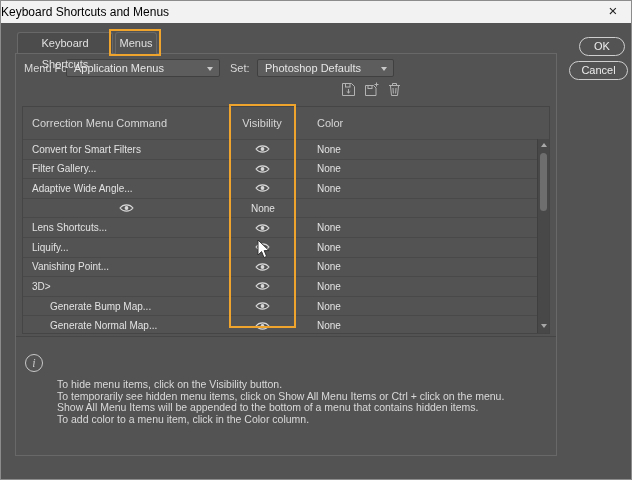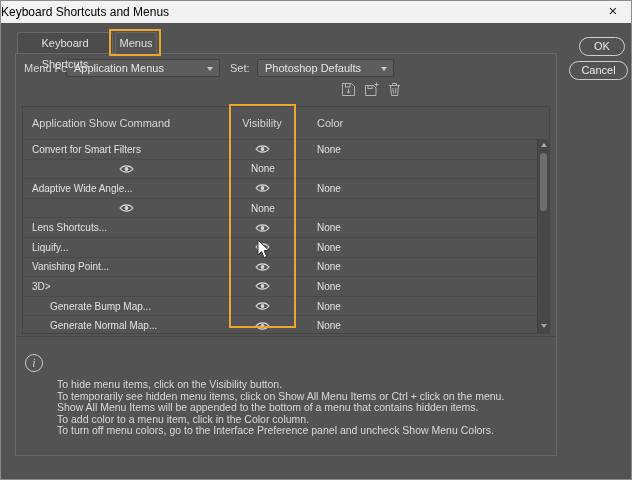--- a/index.html
+++ b/index.html
@@ -145,36 +145,37 @@
           <path d="M3.5,4 L4.5,13.5 h6 L11.5,4" fill="none" stroke="#b3b3b3" stroke-width="1"></path>
           <line x1="2" y1="3.5" x2="13" y2="3.5" stroke="#b3b3b3" stroke-width="1"></line>
           <path d="M5.5,3.5 v-2 h4 v2" fill="none" stroke="#b3b3b3" stroke-width="1"></path>
           <line x1="6" y1="6" x2="6.4" y2="11.5" stroke="#b3b3b3" stroke-width="1"></line>
           <line x1="9" y1="6" x2="8.6" y2="11.5" stroke="#b3b3b3" stroke-width="1"></line>
         </svg>
       </div>
 
       <div class="table">
         <div class="thead">
-          <span class="th-cmd">Application Show Command</span>
+          <span class="th-cmd">Correction Menu Command</span>
           <span class="th-vis">Visibility</span>
           <span class="th-color">Color</span>
         </div>
         <div class="tbody" id="table-rows">
             <div class="row">
     <span class="cmd" style="padding-left: 9px;">Convert for Smart Filters</span>
     <span class="vis">
       <svg width="15" height="10" viewBox="0 0 15 10">
         <path d="M1,5 C4.2,0.8 10.8,0.8 14,5 C10.8,9.2 4.2,9.2 1,5 Z" fill="none" stroke="#d8d8d8" stroke-width="1.1"></path>
         <circle cx="7.5" cy="5" r="1.9" fill="#d8d8d8"></circle>
       </svg>
     </span>
     <span class="color-cell">None</span>
   </div>
             <div class="row">
+    <span class="cmd" style="padding-left: 9px;">Filter Gallery...</span>
     <span class="vis">
       <svg width="15" height="10" viewBox="0 0 15 10">
         <path d="M1,5 C4.2,0.8 10.8,0.8 14,5 C10.8,9.2 4.2,9.2 1,5 Z" fill="none" stroke="#d8d8d8" stroke-width="1.1"></path>
         <circle cx="7.5" cy="5" r="1.9" fill="#d8d8d8"></circle>
       </svg>
     </span>
     <span class="color-cell">None</span>
   </div>
             <div class="row">
     <span class="cmd" style="padding-left: 9px;">Adaptive Wide Angle...</span>
@@ -269,21 +270,20 @@
 
       <div class="annotation" id="visibility-highlight"></div>
 
       <div class="info">
         <div class="info-icon">i</div>
         <div class="info-lines">
           <div>To hide menu items, click on the Visibility button.</div>
           <div>To temporarily see hidden menu items, click on Show All Menu Items or Ctrl + click on the menu.</div>
           <div>Show All Menu Items will be appended to the bottom of a menu that contains hidden items.</div>
           <div>To add color to a menu item, click in the Color column.</div>
-          <div>To turn off menu colors, go to the Interface Preference panel and uncheck Show Menu Colors.</div>
         </div>
       </div>
 
     </div>
   </div>
 
   <svg class="cursor" width="16" height="22" viewBox="0 0 16 22">
     <path d="M1,1 L1,16 L4.6,12.6 L7,18.6 L9.6,17.4 L7.2,11.6 L12,11.6 Z" fill="#ffffff" stroke="#333333" stroke-width="1"></path>
   </svg>
 

